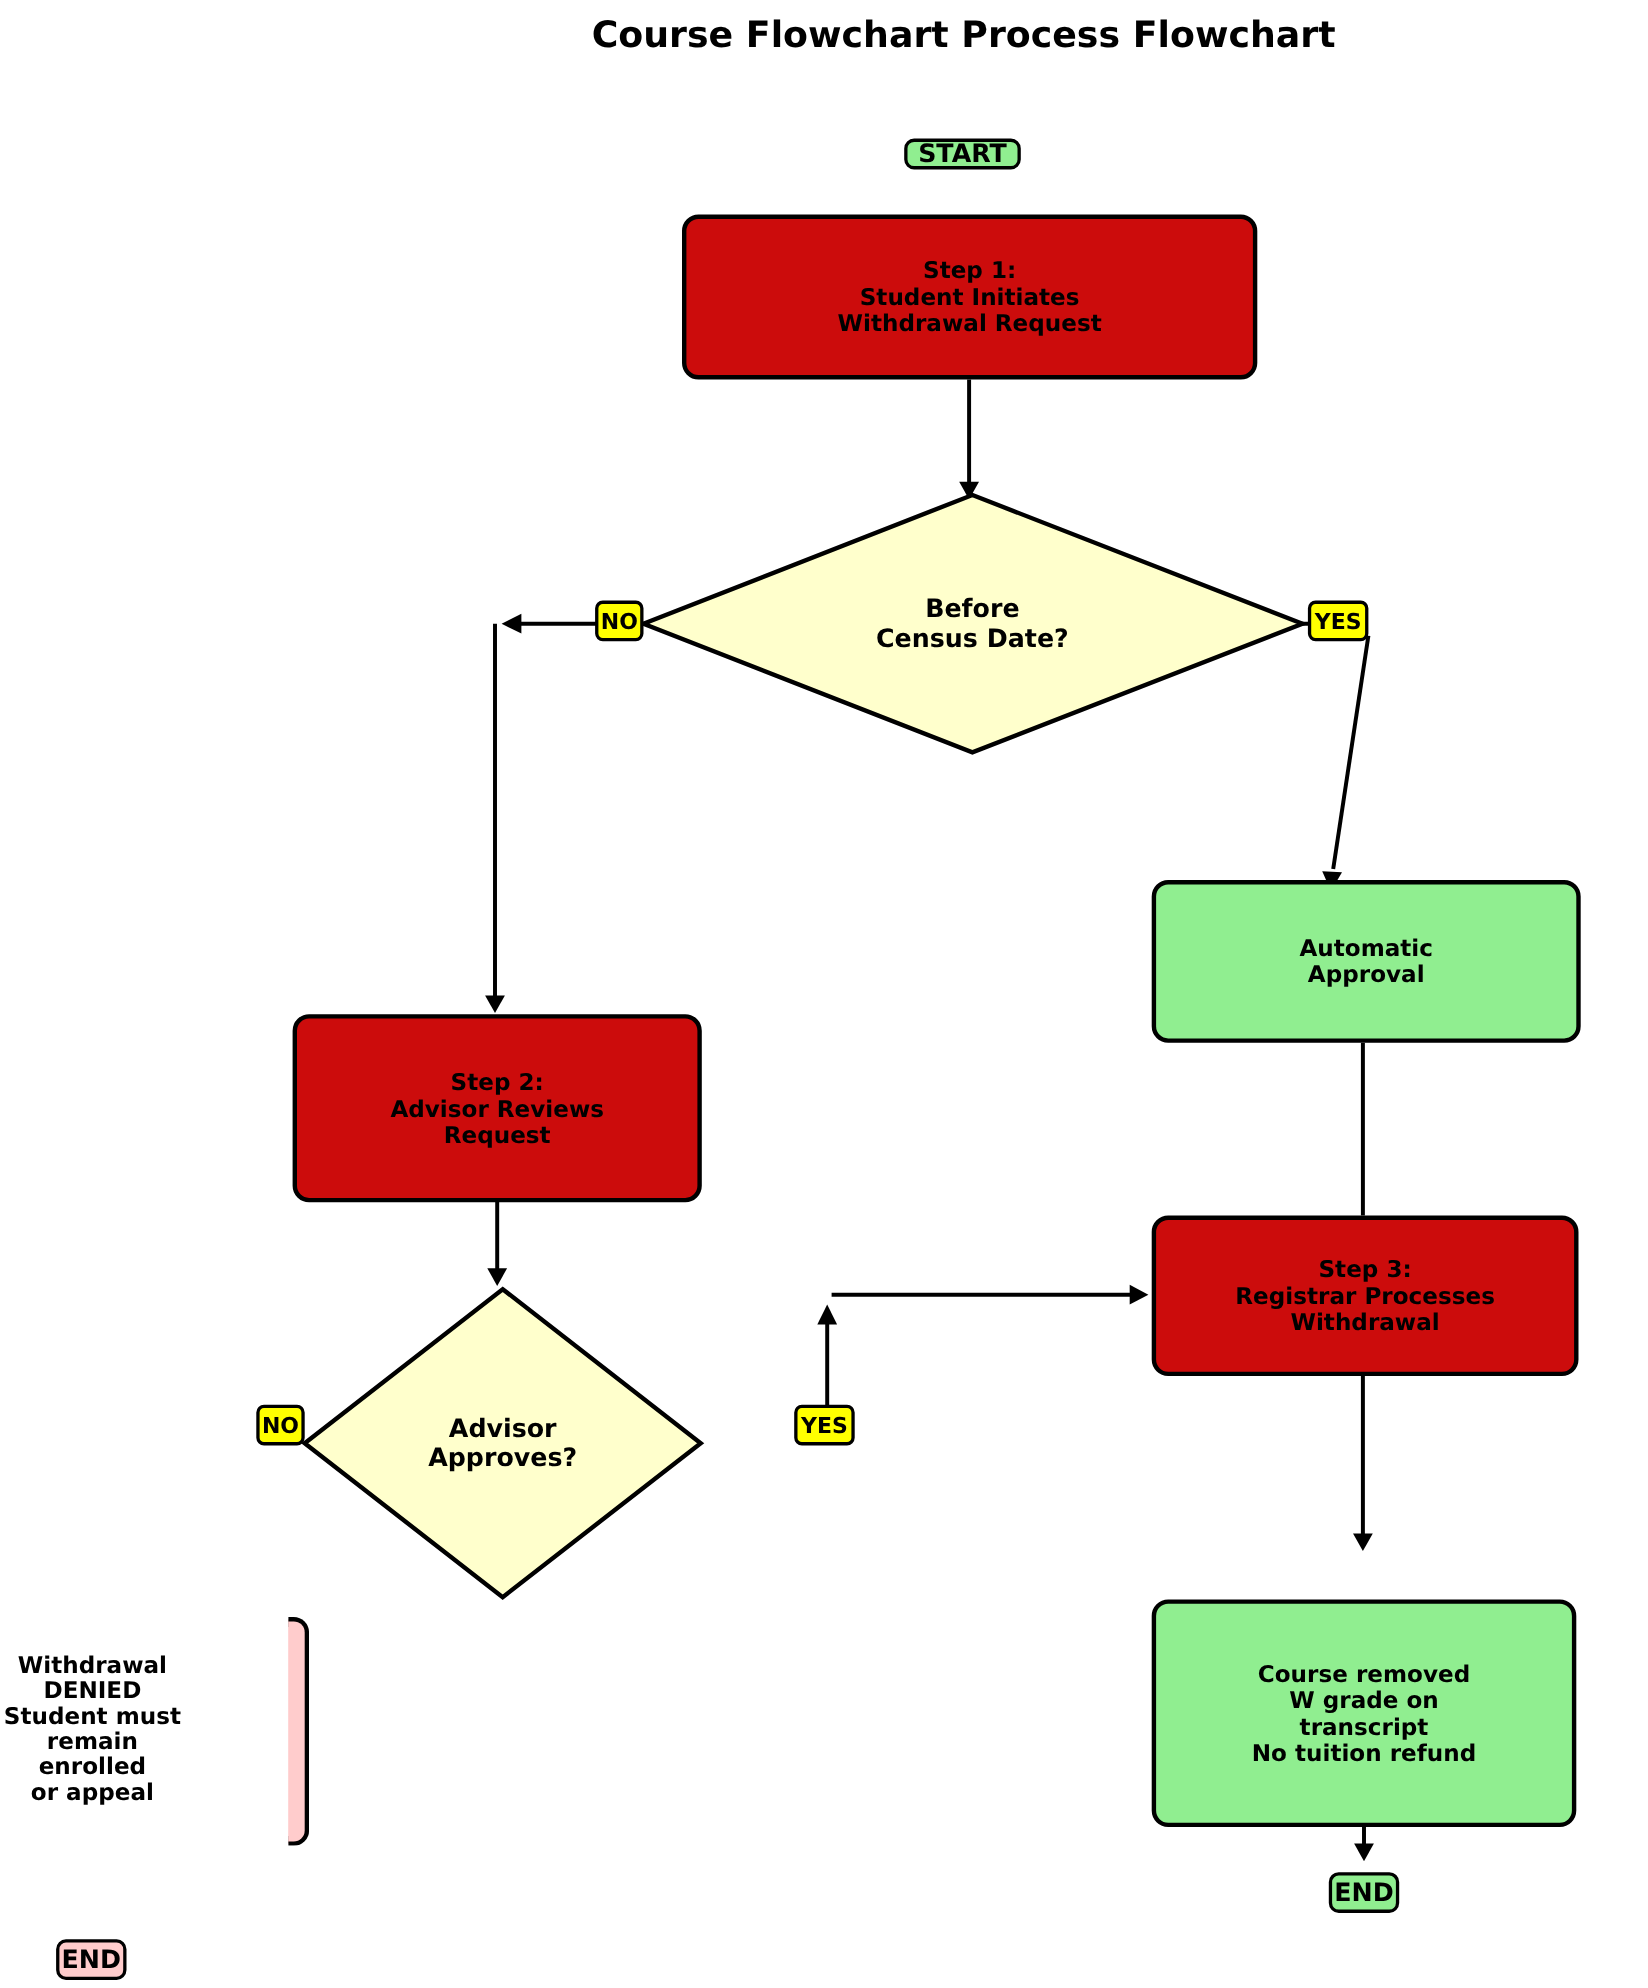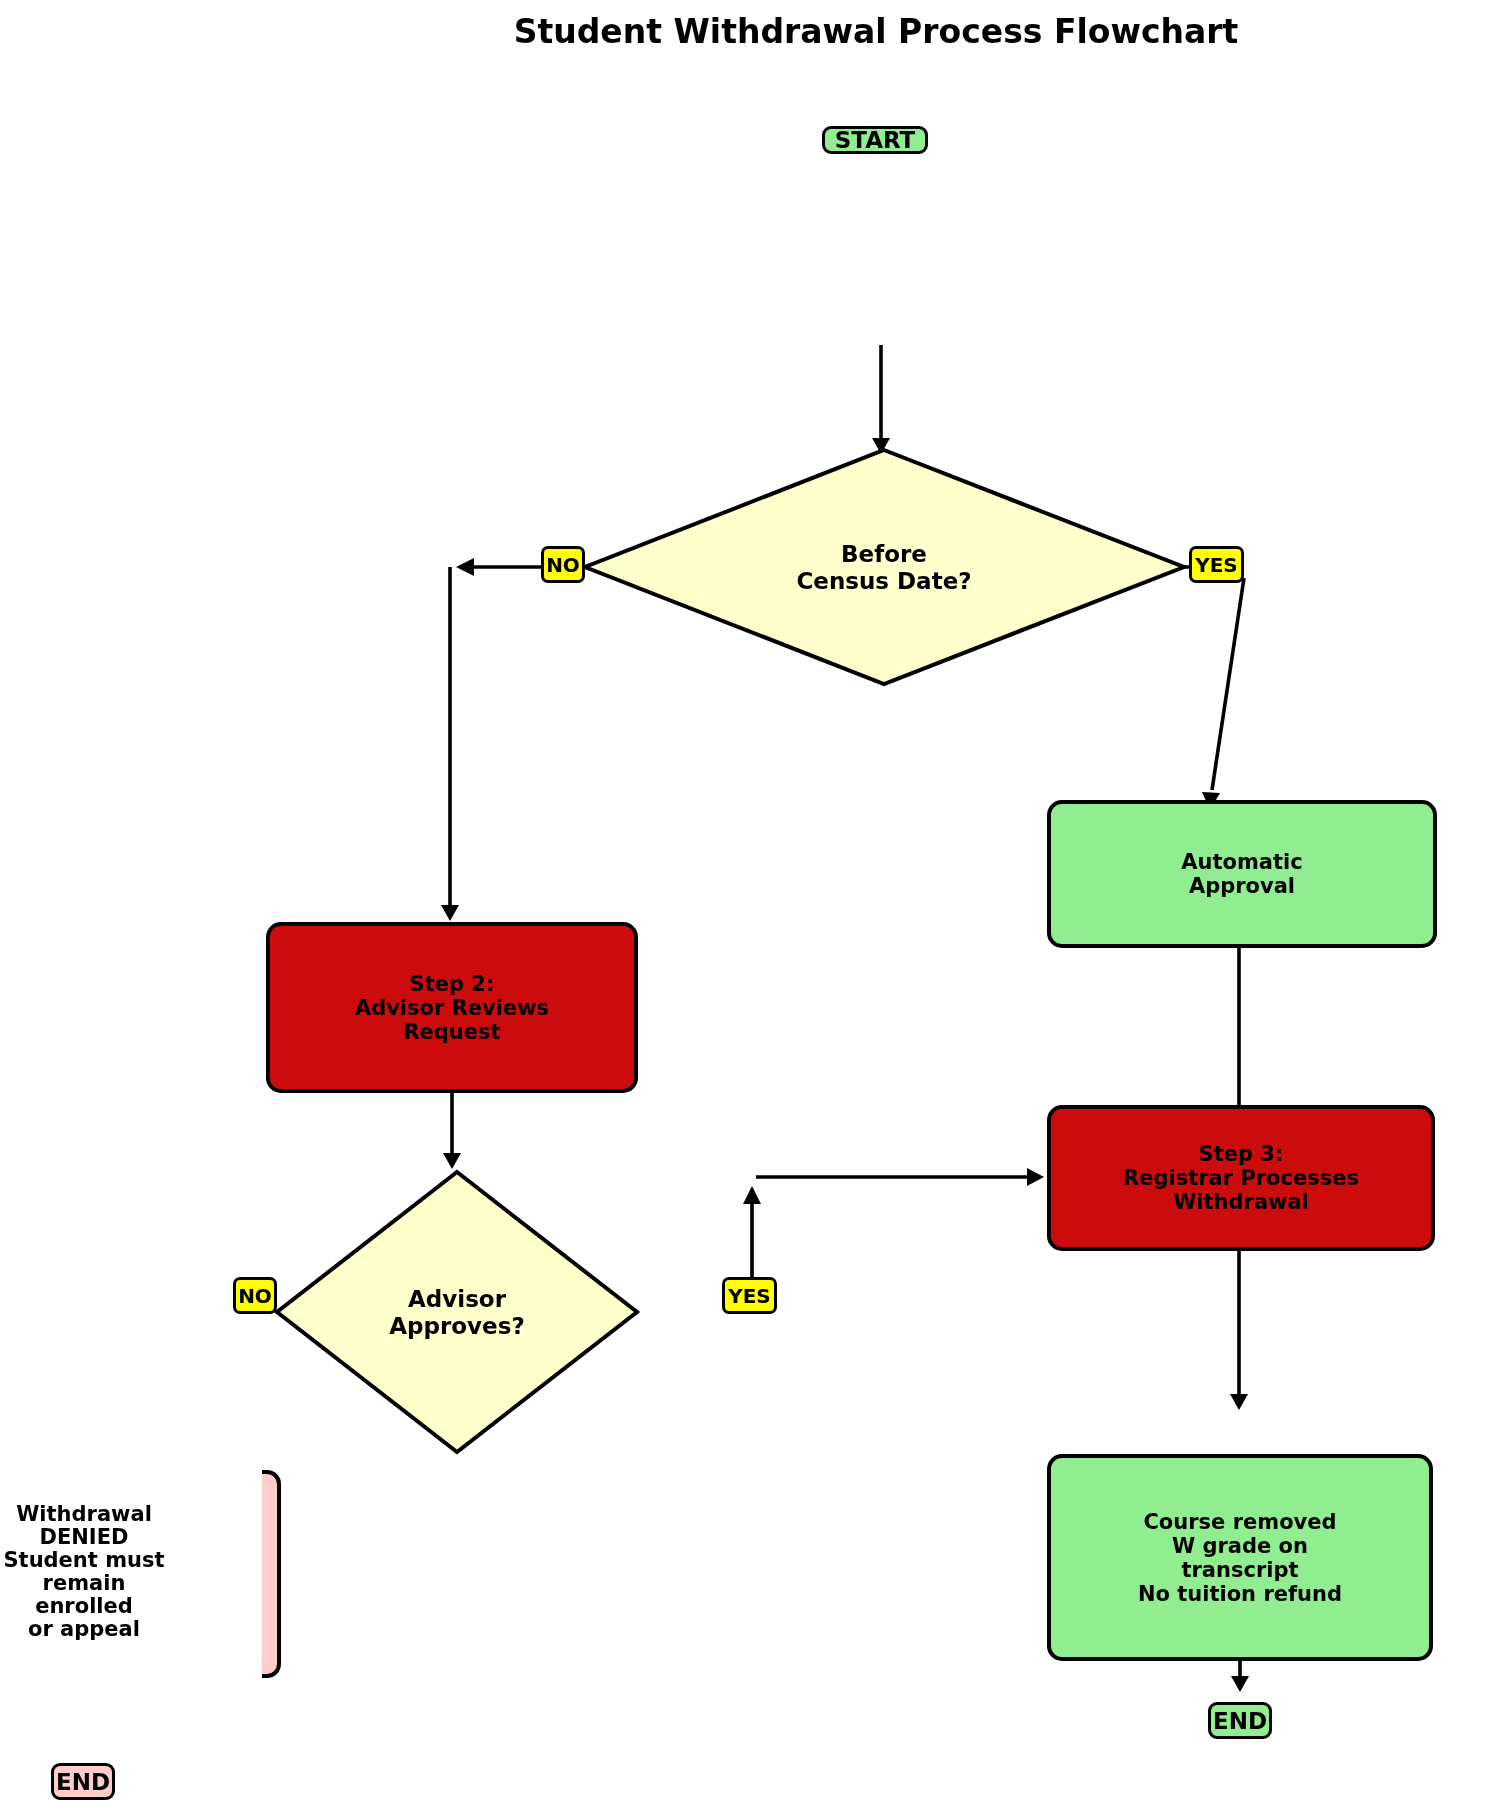--- a/index.html
+++ b/index.html
@@ -87,24 +87,27 @@
       <polygon points="752,1186 743,1204 761,1204"></polygon>
       <polygon points="1044,1177 1027,1168 1027,1186"></polygon>
       <polygon points="1239,1410 1230,1394 1248,1394"></polygon>
       <polygon points="1240,1692 1231,1676 1249,1676"></polygon>
     </g>
 
     <polygon points="884,450 1184,567 884,684 585,567" fill="#FFFFCC" stroke="#000" stroke-width="4"></polygon>
     <polygon points="457,1172 637,1312 457,1452 277,1312" fill="#FFFFCC" stroke="#000" stroke-width="4"></polygon>
   </svg>
 
-  <div class="title">Student Withdrawal Process Flowchart</div>
+  <div class="title">Course Flowchart Process Flowchart</div>
 
   <div class="pill green" style="left:822px; top:126px; width:106px; height:28px;">START</div>
 
+  <div class="node red" style="left:620px; top:195px; width:523px; height:150px;">Step 1:
+Student Initiates
+Withdrawal Request</div>
 
   <div class="node green" style="left:1047px; top:800px; width:390px; height:148px;">Automatic
 Approval</div>
 
   <div class="node red" style="left:266px; top:922px; width:372px; height:171px;">Step 2:
 Advisor Reviews
 Request</div>
 
   <div class="node red" style="left:1047px; top:1105px; width:388px; height:146px;">Step 3:
 Registrar Processes

